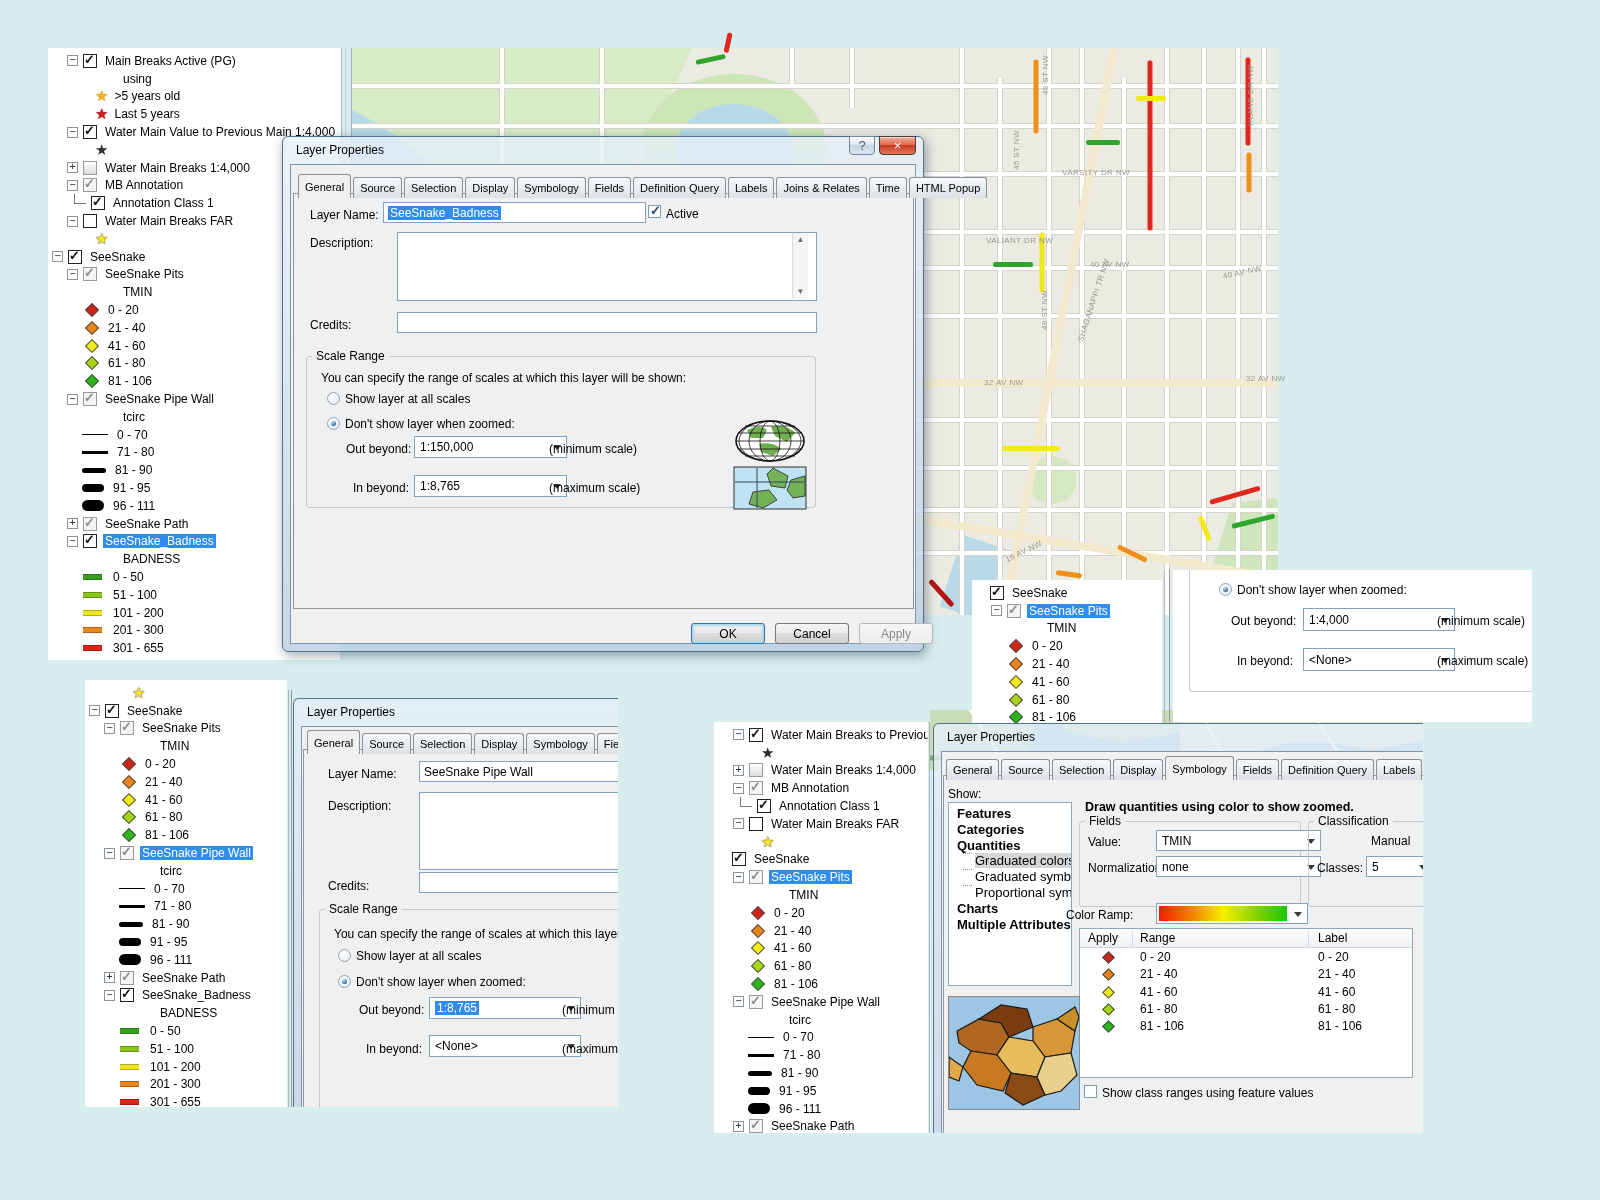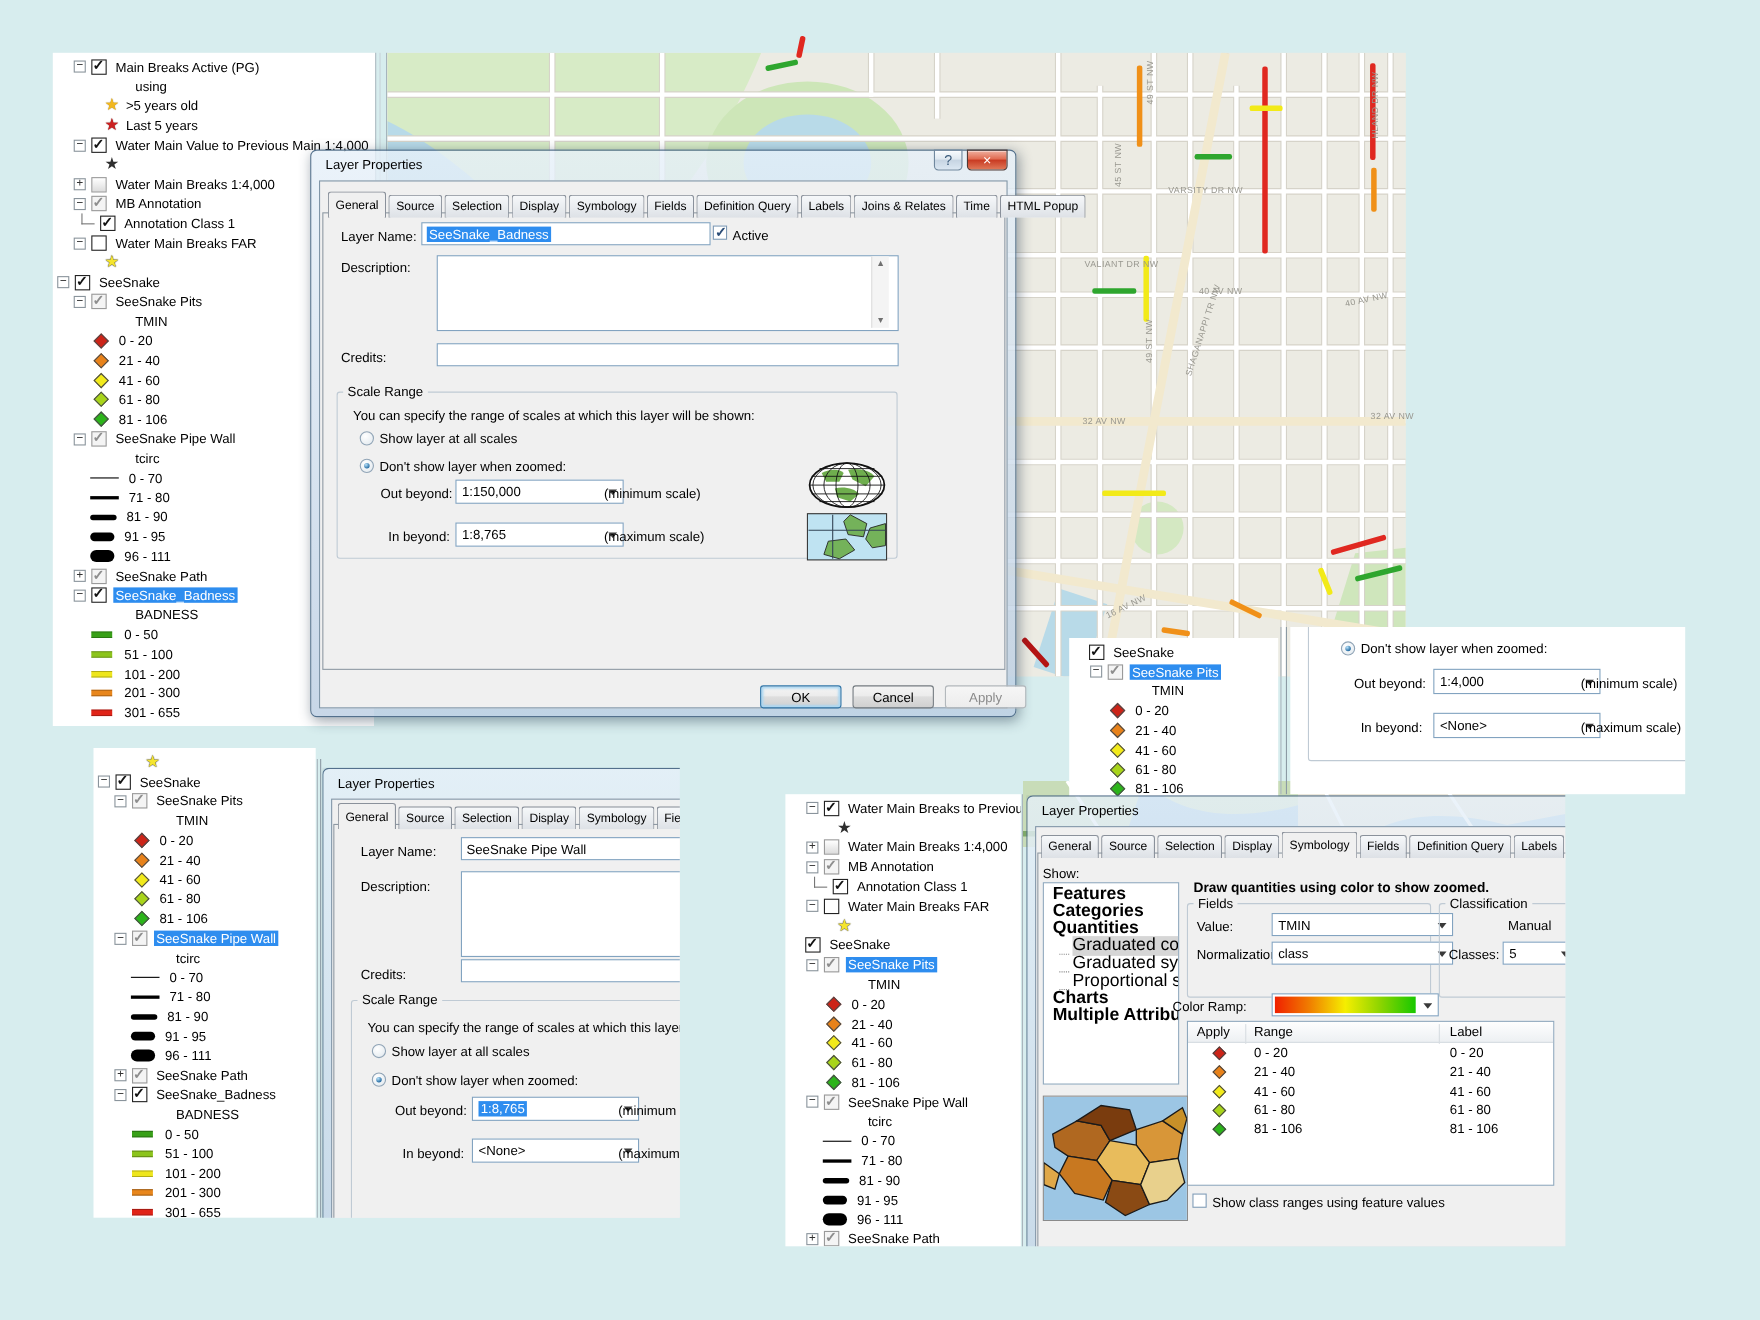--- a/index.html
+++ b/index.html
@@ -56,21 +56,21 @@
   .btn.dis{color:#8a8a8a;border-color:#b3b8bc;background:linear-gradient(#f6f6f6,#ececec)}
   .wbtn{position:absolute;top:-1px;height:19px;border:1px solid #4e3a36;border-radius:0 0 4px 4px;text-align:center;font-size:13px;line-height:17px;color:#fff;box-shadow:inset 0 1px 0 rgba(255,255,255,.55);box-sizing:border-box}
   .helpb{background:linear-gradient(#f8fbfd,#dfe8f0 45%,#c6d4e2 50%,#dbe7f2);color:#3a5a7a;border-color:#70889e}
   .closeb{background:linear-gradient(#f0b0a0,#e06a50 45%,#c83a22 50%,#e07858)}
   .scrollv{position:absolute;width:16px;border-left:1px solid #dcdcdc;background:#f4f4f4;display:flex;flex-direction:column;justify-content:space-between;align-items:center;font-size:8px;color:#707070;padding:2px 0;box-sizing:border-box}
   
   .maplabel{position:absolute;font-size:8px;color:#98978f;letter-spacing:.4px;transform-origin:0 0;white-space:nowrap}
   .seg{position:absolute;height:5px;border-radius:2px;transform-origin:0 50%}
   
   .shl{position:absolute;background:#fff;border:1px solid #8fa8bd;overflow:hidden;padding-top:3px;box-sizing:border-box}
-  .shitem{height:15.8px;display:flex;align-items:flex-end;padding-left:8px;font-size:16px;white-space:nowrap}
+  .shitem{height:15.8px;display:flex;align-items:flex-start;padding-left:8px;font-size:13px;white-space:nowrap}
   .shitem.sub{padding-left:14px}
   .shitem .conn{width:9px;height:1px;border-top:1px dotted #8a8a8a;margin-right:3px;flex:none}
   .shitem.sel .it{background:#d6d6d6}
   .symtbl{position:absolute;background:#fff;border:1px solid #8fa8bd;overflow:hidden}
   .symhead{position:relative;height:18px;background:linear-gradient(#fefefe,#edf0f3);border-bottom:1px solid #cfd6dd;font-size:12px}
   .symhead span{position:absolute;top:2px}
   .hsep{position:absolute;top:0;width:1px;height:18px;background:#d8dde2}
   .symrow{position:relative;height:17.3px;font-size:12px}
   .symrow .dm2{position:absolute;left:24px;top:5px;width:7px;height:7px;border:1px solid #444;transform:rotate(45deg)}
   .symrow .rg{position:absolute;left:60px;top:2px}
@@ -742,21 +742,21 @@
       <div class="gb" style="left:145px;top:97px;width:220px;height:84px">
         <div class="gcap">Fields</div>
       </div>
       <div class="lab" style="left:154px;top:111px">Value:</div>
       <div class="combo" style="left:222px;top:106px;width:138px;height:19px">
           <span>TMIN</span>
           <span class="car"></span>
         </div>
       <div class="lab" style="left:154px;top:137px">Normalization:</div>
       <div class="combo" style="left:222px;top:132px;width:138px;height:19px">
-          <span>class</span>
+          <span>none</span>
           <span class="car"></span>
         </div>
 
       <div class="gb" style="left:374px;top:97px;width:160px;height:84px">
         <div class="gcap">Classification</div>
       </div>
       <div class="lab" style="left:437px;top:110px">Manual</div>
       <div class="lab" style="left:383px;top:137px">Classes:</div>
       <div class="combo" style="left:432px;top:132px;width:40px;height:19px">
           <span>5</span>

